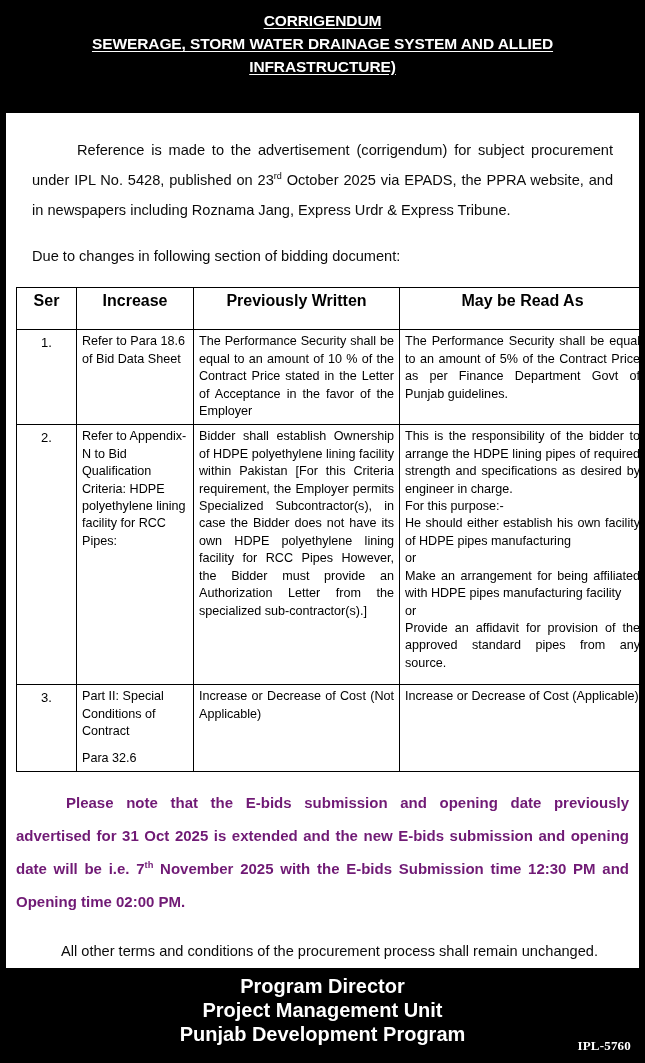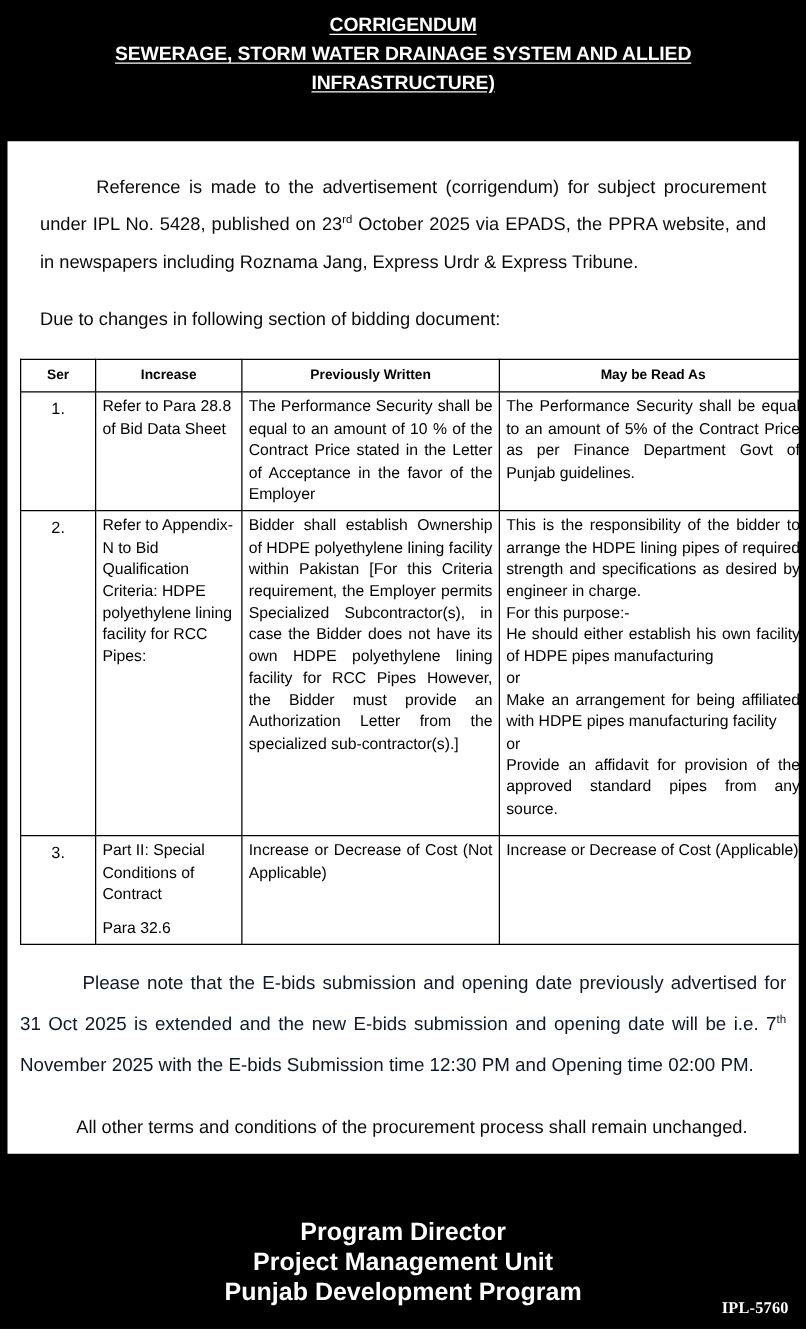--- a/index.html
+++ b/index.html
@@ -76,23 +76,23 @@
     border: 1.6px solid #000000;
     vertical-align: top;
     padding: 3px 5px 4px 5px;
     font-size: 12.6px;
     line-height: 17.4px;
     color: #000000;
   }
   .corr-table th {
     text-align: center;
     font-weight: bold;
-    font-size: 11px;
+    font-size: 16px;
     padding-top: 4px;
-    padding-bottom: 4px;
+    padding-bottom: 20px;
     vertical-align: middle;
   }
   .col-ser   { width: 60px; }
   .col-ref   { width: 117px; }
   .col-prev  { width: 206px; }
   .col-read  { width: 246px; }
 
   td.ser-cell {
     text-align: center;
     font-size: 13px;
@@ -102,28 +102,28 @@
   td.ref-cell { text-align: left; }
 
   .row1 td { height: 82px; }
   .row2 td { height: 251px; }
   .row3 td { height: 75px; }
 
   .ref-gap { display: block; height: 9px; }
 
   
   .notice {
-    font-weight: normal;
+    font-weight: bold;
     font-size: 15px;
     line-height: 33px;
     text-align: justify;
     text-justify: inter-word;
     text-indent: 50px;
     margin: 14px 0 0 0;
-    color: #0f172a;
+    color: #701a75;
   }
 
   .closing {
     font-size: 14.6px;
     line-height: 30px;
     text-align: justify;
     text-justify: inter-word;
     text-indent: 45px;
     margin: 18px 0 2px 0;
     color: #0a0a0a;
@@ -184,21 +184,21 @@
       <tr>
         <th>Ser</th>
         <th>Increase</th>
         <th>Previously Written</th>
         <th>May be Read As</th>
       </tr>
     </thead>
     <tbody>
       <tr class="row1">
         <td class="ser-cell">1.</td>
-        <td class="ref-cell">Refer to Para 28.8 of Bid Data Sheet</td>
+        <td class="ref-cell">Refer to Para 18.6 of Bid Data Sheet</td>
         <td class="just">The Performance Security shall be equal to an amount of 10 % of the Contract Price stated in the Letter of Acceptance in the favor of the Employer</td>
         <td class="just">The Performance Security shall be equal to an amount of 5% of the Contract Price as per Finance Department Govt of Punjab guidelines.</td>
       </tr>
       <tr class="row2">
         <td class="ser-cell">2.</td>
         <td class="ref-cell">Refer to Appendix-N to Bid Qualification Criteria: HDPE polyethylene lining facility for RCC Pipes:</td>
         <td class="just">Bidder shall establish Ownership of HDPE polyethylene lining facility within Pakistan [For this Criteria requirement, the Employer permits Specialized Subcontractor(s), in case the Bidder does not have its own HDPE polyethylene lining facility for RCC Pipes However, the Bidder must provide an Authorization Letter from the specialized sub-contractor(s).]</td>
         <td class="just" style="white-space: pre-line; text-align: justify;">This is the responsibility of the bidder to arrange the HDPE lining pipes of required strength and specifications as desired by engineer in charge.
 For this purpose:-
 He should either establish his own facility of HDPE pipes manufacturing

